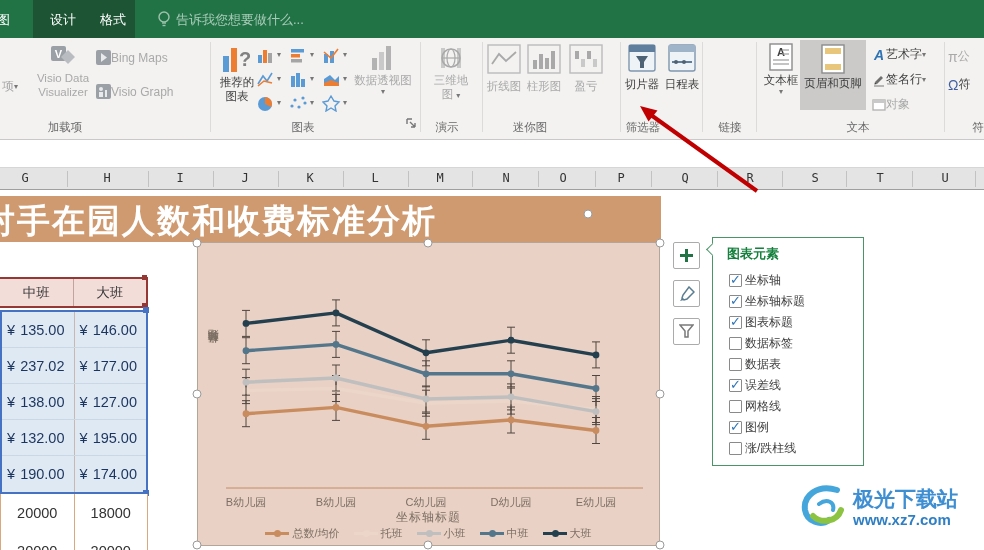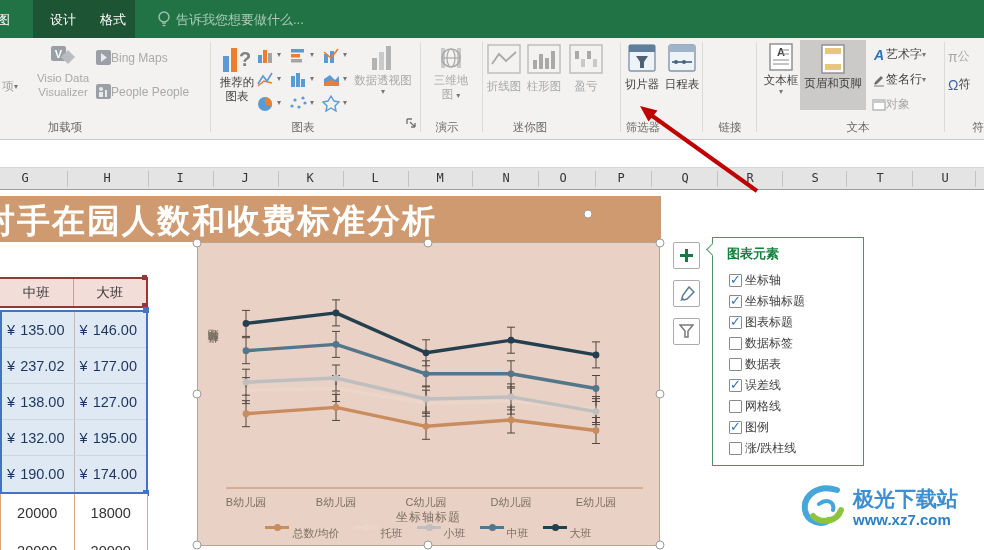--- a/index.html
+++ b/index.html
@@ -48,21 +48,21 @@
   .tcount .tc:last-child{border-right:none;}
   .rhandle{position:absolute;width:5px;height:5px;background:#953735;}
   .bhandle{position:absolute;width:6px;height:6px;background:#4672c4;}
   
   .chart{position:absolute;left:197px;top:52px;width:463px;height:304px;background:#e9d1c5;border:1px solid #b5a498;box-sizing:border-box;}
   .chart .ctitle{position:absolute;left:0;top:9px;width:100%;text-align:center;font-size:15px;color:#8a7365;letter-spacing:4px;}
   .chart .ytitle{position:absolute;left:8px;top:105px;writing-mode:vertical-rl;transform:rotate(180deg);font-size:11px;color:#7d6f64;letter-spacing:1px;}
   .chart .xlabels span{position:absolute;top:252px;transform:translateX(-50%);font-size:11px;color:#7d6f64;}
   .chart .xtitle{position:absolute;left:0;top:266px;width:100%;text-align:center;font-size:12px;color:#7d6f64;letter-spacing:1px;}
   .chart .legend{position:absolute;left:0;top:283px;width:100%;display:flex;justify-content:center;gap:14px;align-items:center;}
-  .chart .li{display:flex;align-items:flex-start;gap:3px;font-size:11px;color:#7d6f64;}
+  .chart .li{display:flex;align-items:center;gap:3px;font-size:11px;color:#7d6f64;}
   .chart .sw{position:relative;width:24px;height:3px;}
   .chart .sw i{position:absolute;left:9px;top:-2px;width:7px;height:7px;border-radius:50%;}
   .handle{position:absolute;width:9px;height:9px;border-radius:50%;background:#fff;border:1.5px solid #9a9a9a;box-sizing:border-box;transform:translate(-50%,-50%);}
   .sidebtn{position:absolute;left:673px;width:27px;height:27px;background:#fff;border:1px solid #ababab;border-radius:2px;box-sizing:border-box;display:flex;align-items:center;justify-content:center;cursor:pointer;}
   
   .panel{position:absolute;left:712px;top:47px;width:152px;height:229px;background:#fff;border:1px solid #4a9467;box-sizing:border-box;}
   .panel .notch{position:absolute;left:-5px;top:7px;width:8px;height:8px;background:#fff;border-left:1px solid #4a9467;border-bottom:1px solid #4a9467;transform:rotate(45deg);}
   .panel .ptitle{position:absolute;left:14px;top:7px;font-size:13px;font-weight:bold;color:#15803d;}
   .panel ul{position:absolute;left:16px;top:32px;margin:0;padding:0;list-style:none;}
   .panel li{display:flex;align-items:center;gap:3px;height:21px;font-size:12px;color:#3f3f3f;cursor:pointer;}
@@ -129,21 +129,21 @@
       </svg>
       <span>Bing Maps</span>
     </div>
     <div class="smallrow dim" style="left:96px;top:46px">
       <svg width="15" height="15">
         <rect x="0" y="0" width="15" height="15" rx="2" fill="#9aa0a6"></rect>
         <circle cx="5" cy="5" r="2" fill="#e8eaec"></circle>
         <rect x="3" y="8" width="4" height="5" fill="#e8eaec"></rect>
         <rect x="9" y="6" width="2" height="7" fill="#e8eaec"></rect>
       </svg>
-      <span>People People</span>
+      <span>Visio Graph</span>
     </div>
 
     <div class="bigbtn" style="left:214px;top:4px;width:46px">
       <svg width="30" height="32" style="margin-bottom:2px">
         <rect x="1" y="14" width="6" height="16" fill="#5b9bd5"></rect>
         <rect x="9" y="6" width="6" height="24" fill="#ed7d31"></rect>
         <text x="23" y="24" font-size="20" fill="#808080" text-anchor="middle" font-weight="bold">?</text>
       </svg>
       <span>推荐的</span>
       <span>图表</span>

